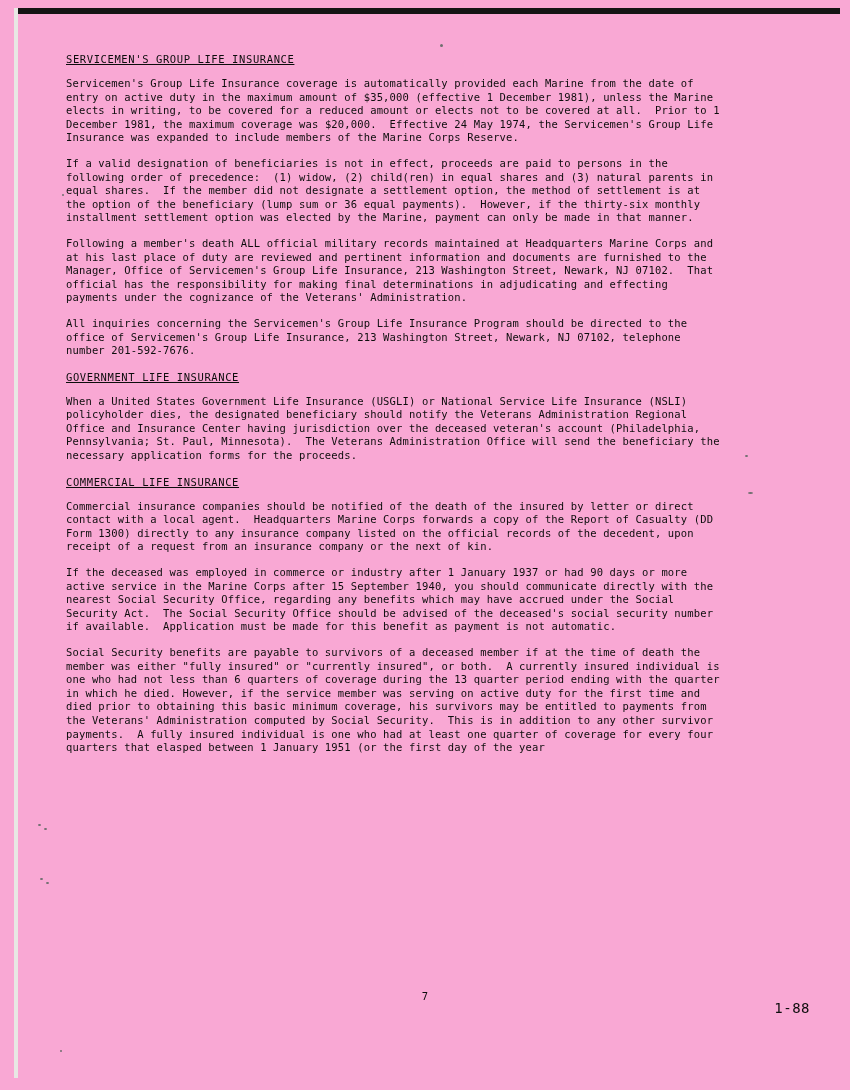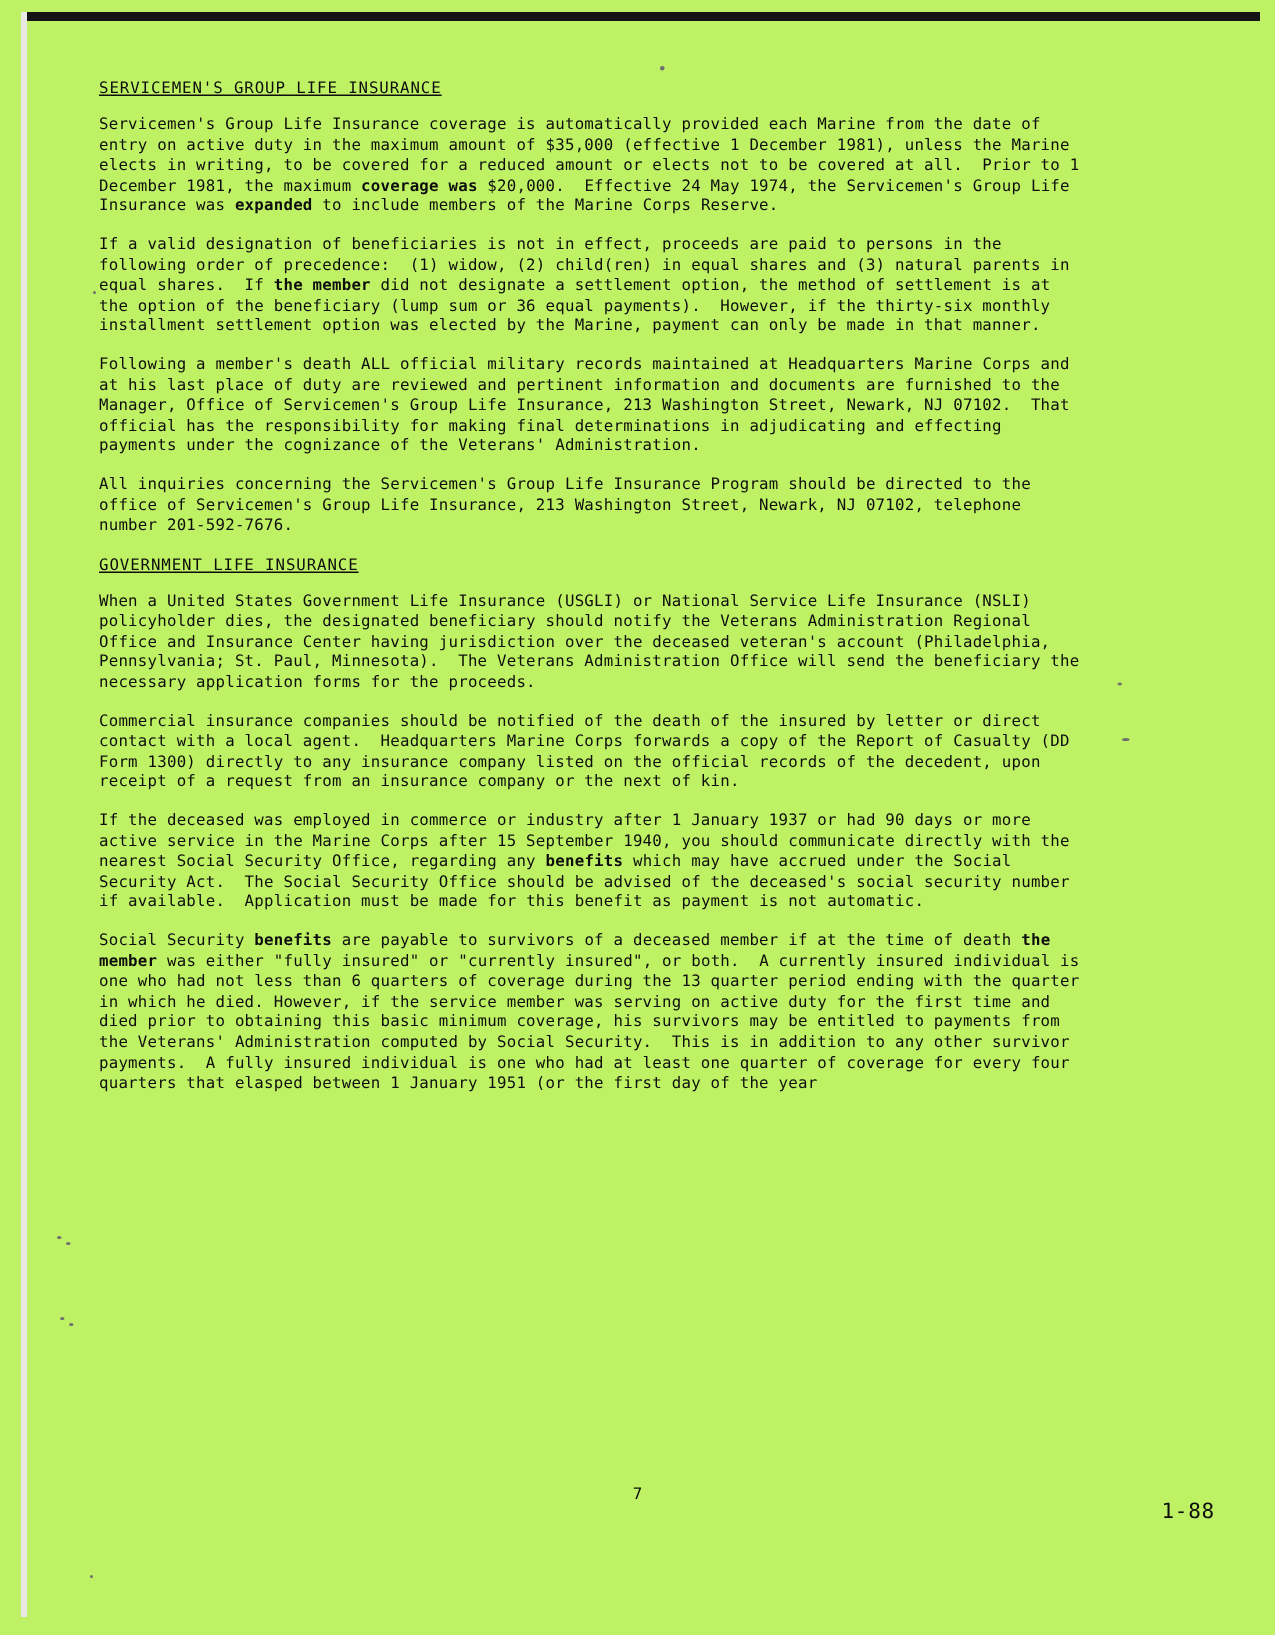--- a/index.html
+++ b/index.html
@@ -12,21 +12,21 @@
     height: 1090px;
     font-family: "DejaVu Sans Mono", monospace;
     color: #0d0d0d;
     position: relative;
     overflow: hidden;
   }
   .page {
     position: relative;
     width: 850px;
     height: 1090px;
-    background: #bef264;
+    background: #f9a8d4;
   }
   
   .scan-edge-top {
     position: absolute;
     top: 8px;
     left: 14px;
     right: 10px;
     height: 6px;
     background: #141414;
   }
@@ -55,21 +55,21 @@
   .para {
     font-size: 10.5px;
     line-height: 13.6px;
     letter-spacing: 0.15px;
     margin: 0 0 12px 0;
     white-space: pre-wrap;
     text-align: left;
   }
   .u { }
   .blk { 
-    font-weight: bold;
+    font-weight: normal;
   }
   .page-number {
     position: absolute;
     top: 990px;
     left: 0;
     width: 850px;
     text-align: center;
     font-size: 10.5px;
   }
   .doc-id {
@@ -107,20 +107,21 @@
 
     <div class="sec-title">SERVICEMEN'S GROUP LIFE INSURANCE</div>
     <p class="para">Servicemen's Group Life Insurance coverage is automatically provided each Marine from the date of entry on active duty in the maximum amount of $35,000 (effective 1 December 1981), unless the Marine elects in writing, to be covered for a reduced amount or elects not to be covered at all.  Prior to 1 December 1981, the maximum <span class="blk">coverage was</span> $20,000.  Effective 24 May 1974, the Servicemen's Group Life Insurance was <span class="blk">expanded</span> to include members of the Marine Corps Reserve.</p>
     <p class="para">If a valid designation of beneficiaries is not in effect, proceeds are paid to persons in the following order of precedence:  (1) widow, (2) child(ren) in equal shares and (3) natural parents in equal shares.  If <span class="blk">the member</span> did not designate a settlement option, the method of settlement is at the option of the beneficiary (lump sum or 36 equal payments).  However, if the thirty-six monthly installment settlement option was elected by the Marine, payment can only be made in that manner.</p>
     <p class="para">Following a member's death <span class="u">ALL</span> official military records maintained at Headquarters Marine Corps and at his last place of duty are reviewed and pertinent information and documents are furnished to the Manager, Office of Servicemen's Group Life Insurance, 213 Washington Street, Newark, NJ 07102.  That official has the responsibility for making final determinations in adjudicating and effecting payments under the cognizance of the Veterans' Administration.</p>
     <p class="para">All inquiries concerning the Servicemen's Group Life Insurance Program should be directed to the office of Servicemen's Group Life Insurance, 213 Washington Street, Newark, NJ 07102, telephone number 201-592-7676.</p>
 
     <div class="sec-title">GOVERNMENT LIFE INSURANCE</div>
     <p class="para">When a United States Government Life Insurance (USGLI) or National Service Life Insurance (NSLI) policyholder dies, the designated beneficiary should notify the Veterans Administration Regional Office and Insurance Center having jurisdiction over the deceased veteran's account (Philadelphia, Pennsylvania; St. Paul, Minnesota).  The Veterans Administration Office will send the beneficiary the necessary application forms for the proceeds.</p>
 
+    <div class="sec-title">COMMERCIAL LIFE INSURANCE</div>
     <p class="para">Commercial insurance companies should be notified of the death of the insured by letter or direct contact with a local agent.  Headquarters Marine Corps forwards a copy of the Report of Casualty (DD Form 1300) directly to any insurance company listed on the official records of the decedent, upon receipt of a request from an insurance company or the next of kin.</p>
 
     <p class="para">If the deceased was employed in commerce or industry after 1 January 1937 or had 90 days or more active service in the Marine Corps after 15 September 1940, you should communicate directly with the nearest Social Security Office, regarding any <span class="blk">benefits</span> which may have accrued under the Social Security Act.  The Social Security Office should be advised of the deceased's social security number if available.  <span class="u">Application must be</span> made for this benefit <span class="u">as payment is not</span> <span class="u">automatic.</span></p>
     <p class="para">Social Security <span class="blk">benefits</span> are payable to survivors of a deceased member if at the time of death <span class="blk">the member</span> was either "<span class="u">fully insured</span>" or "<span class="u">currently insured</span>", or both.  A currently insured individual is one who had not less than 6 quarters of coverage during the 13 quarter period ending with the quarter in which he died. However, if the service member was serving on active duty for the first time and died prior to obtaining this basic minimum coverage, his survivors may be entitled to payments from the Veterans' Administration computed by Social Security.  This is in addition to any other survivor payments.  A fully insured individual is one who had at least one quarter of coverage for every four quarters that elasped between 1 January 1951 (or the first day of the year</p>
 
   </div>
 
   <div class="page-number">7</div>
   <div class="doc-id">1-88</div>
 

